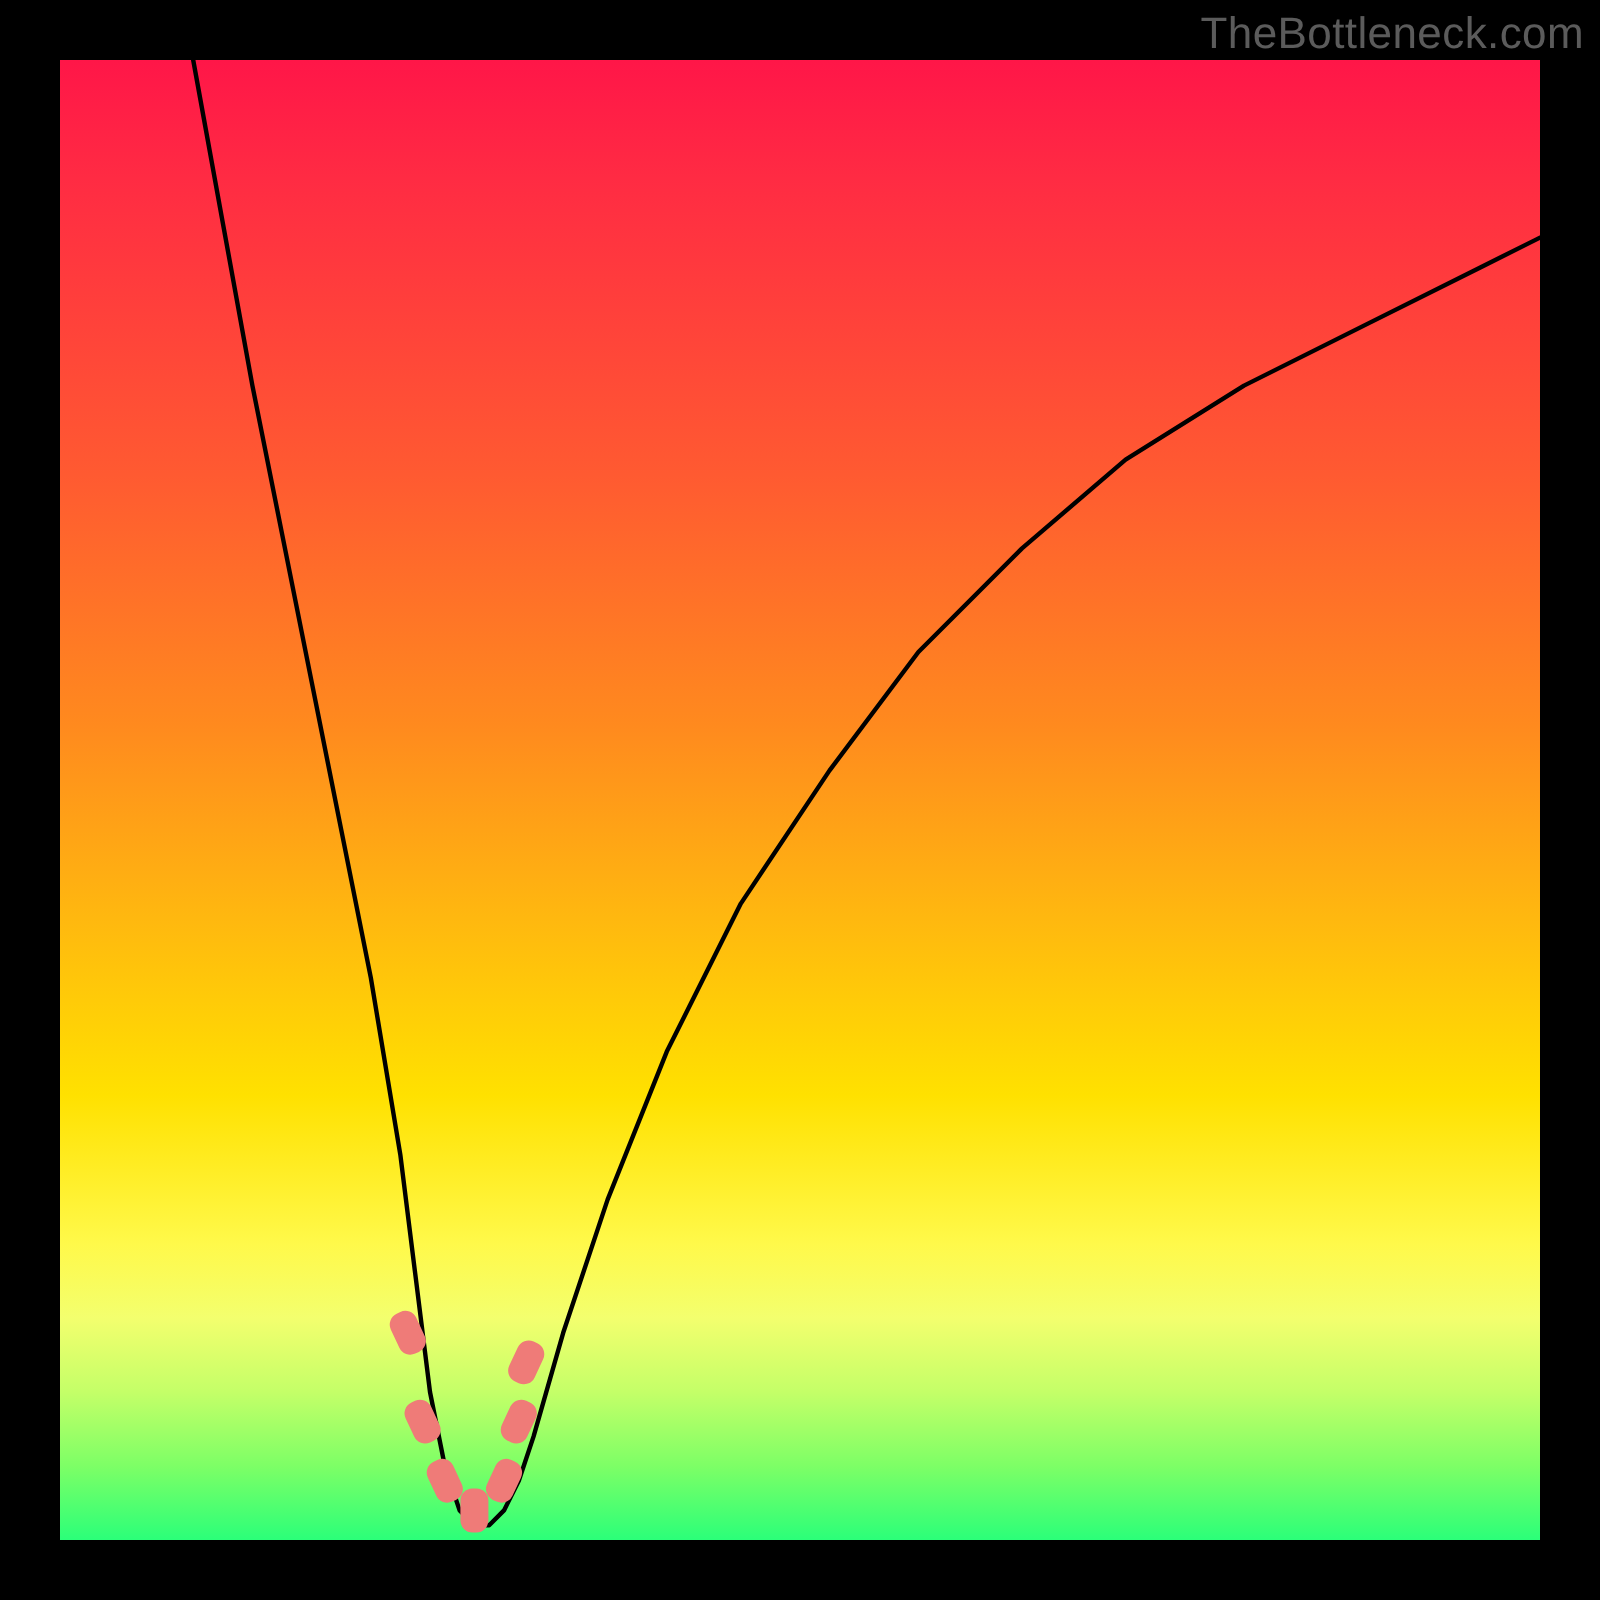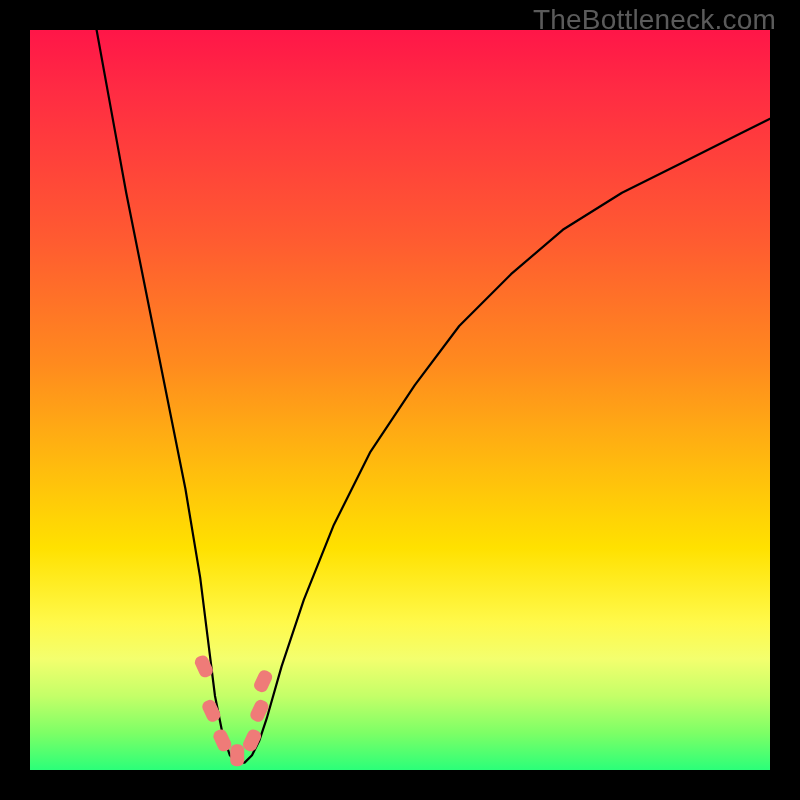--- a/index.html
+++ b/index.html
@@ -13,22 +13,22 @@
   }
   .frame {
     position: relative;
     width: 800px;
     height: 800px;
     background: #000;
   }
   .attribution {
     position: absolute;
     top: 4px;
-    right: 24px;
-    font-size: 28px;
+    right: 8px;
+    font-size: 22px;
     color: #5b5b5b;
     font-weight: 500;
     letter-spacing: 0.2px;
     z-index: 10;
   }
   .plot-outer {
     position: absolute;
     left: 30px;
     top: 30px;
     width: 740px;

